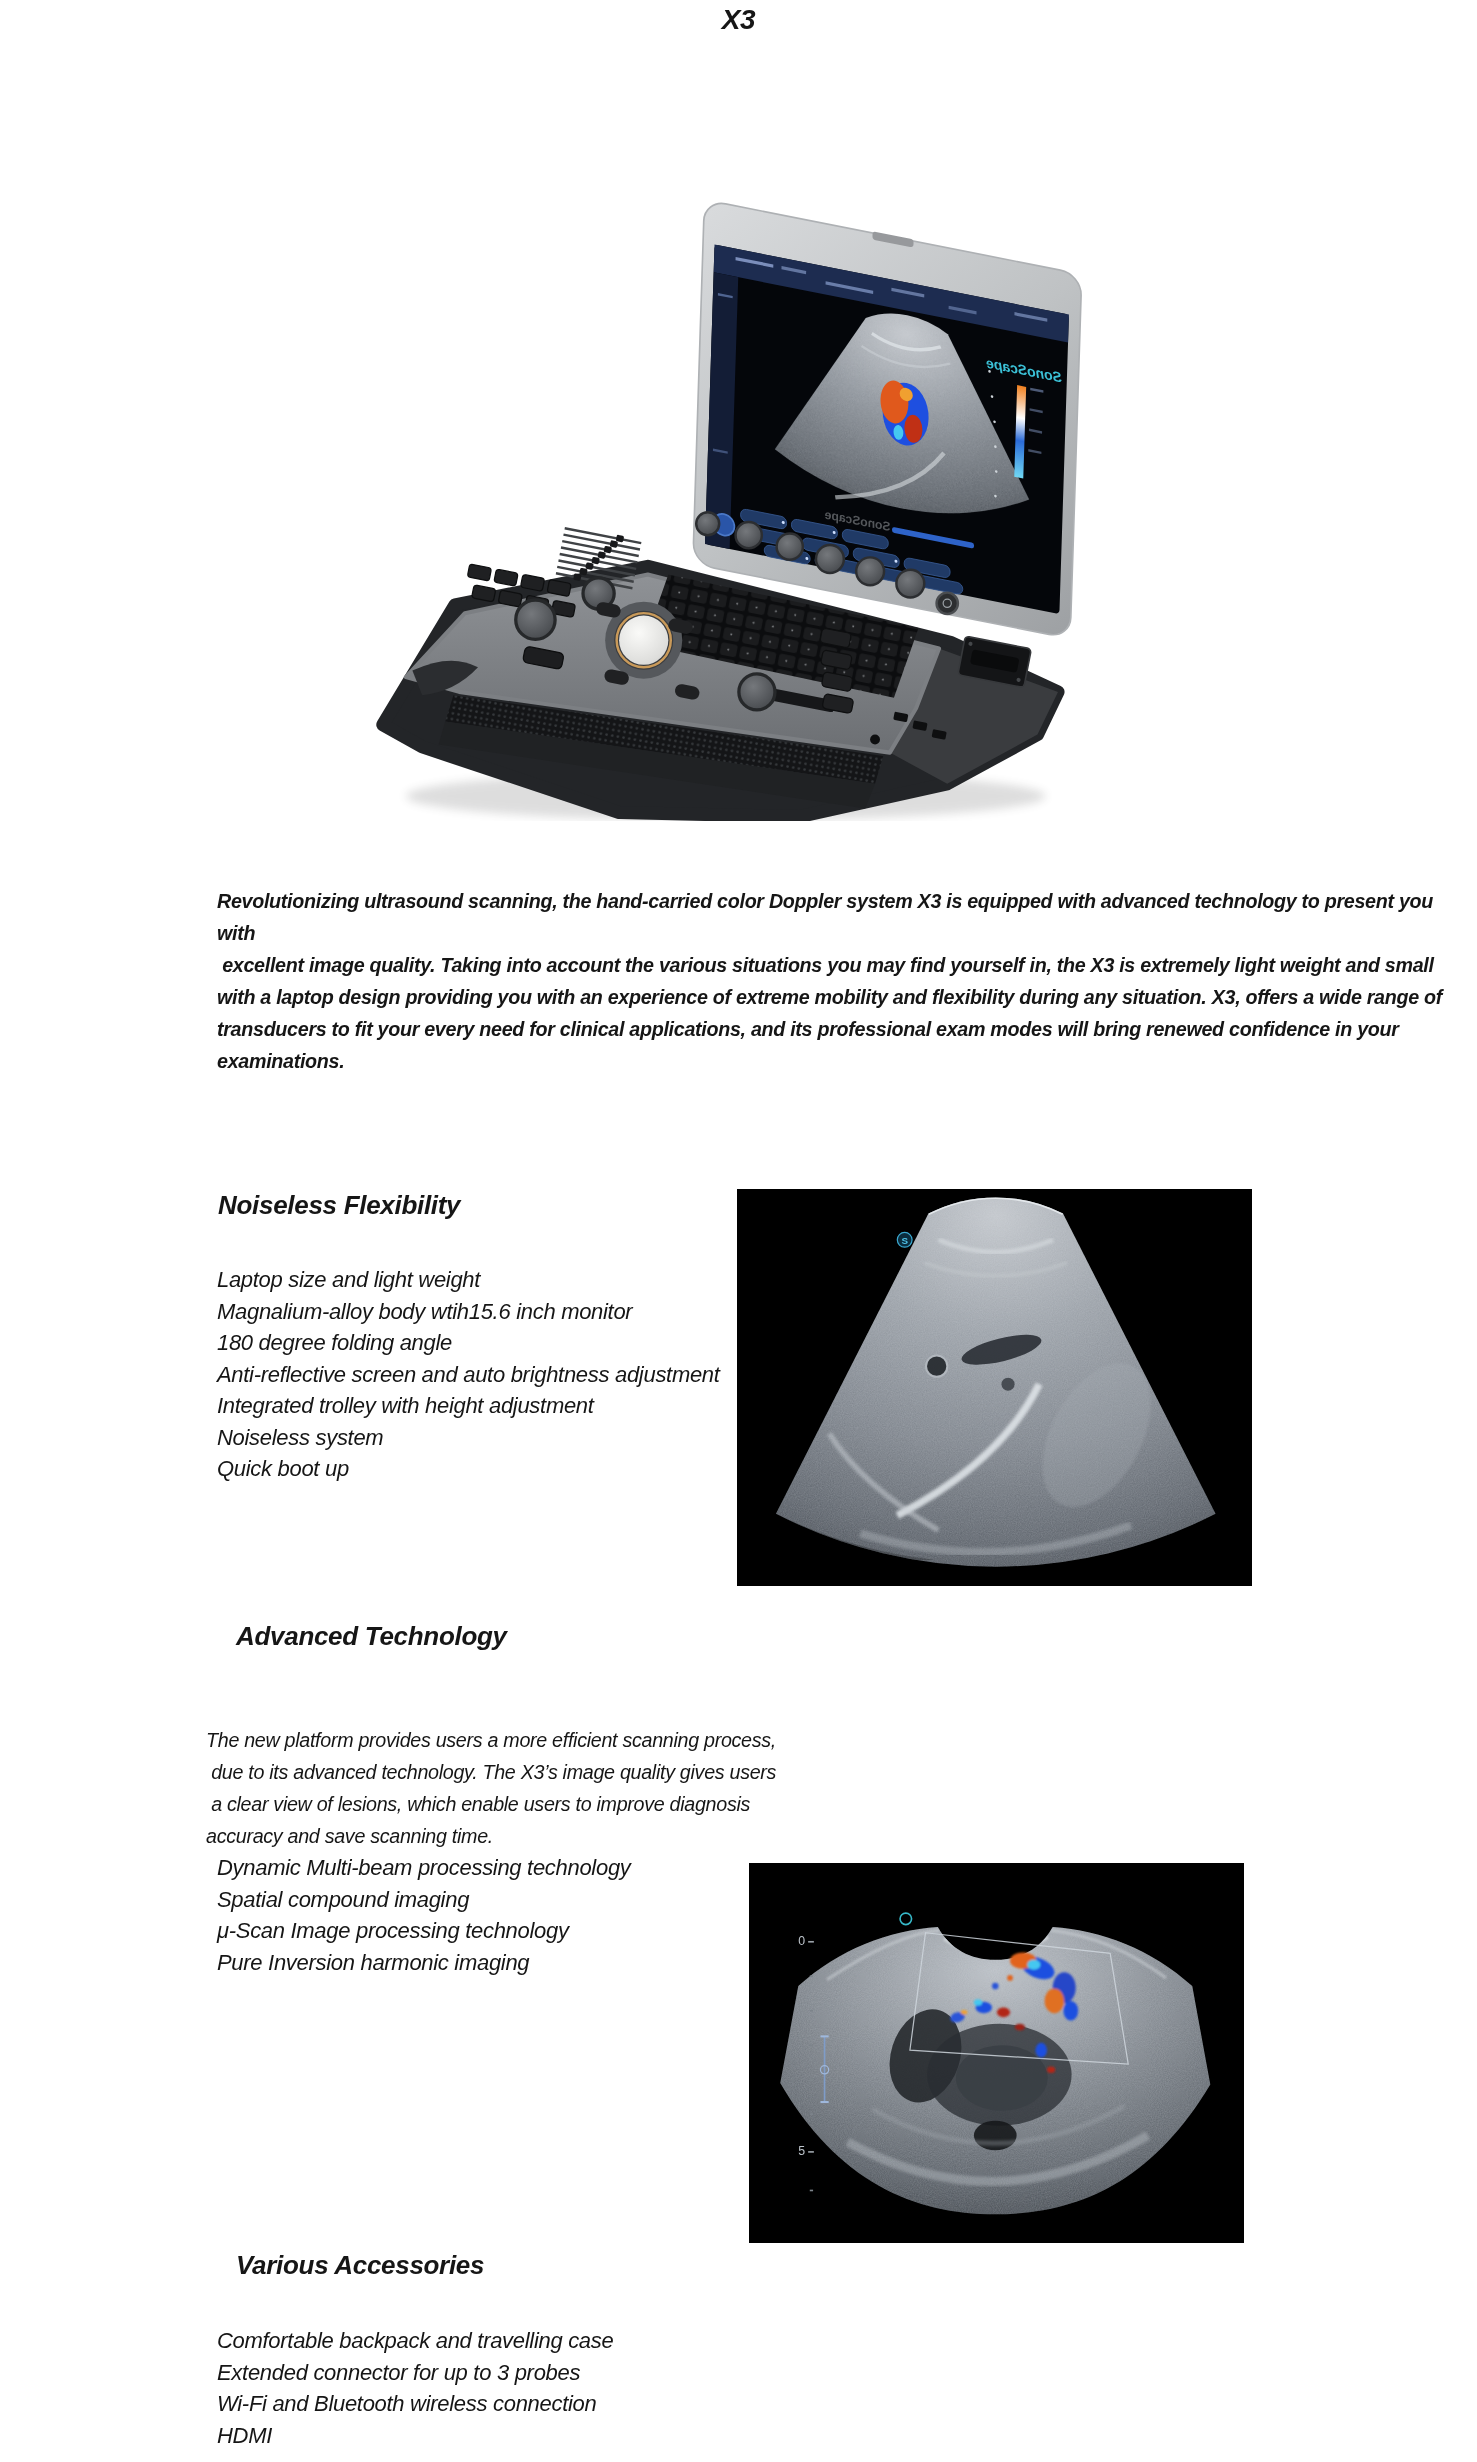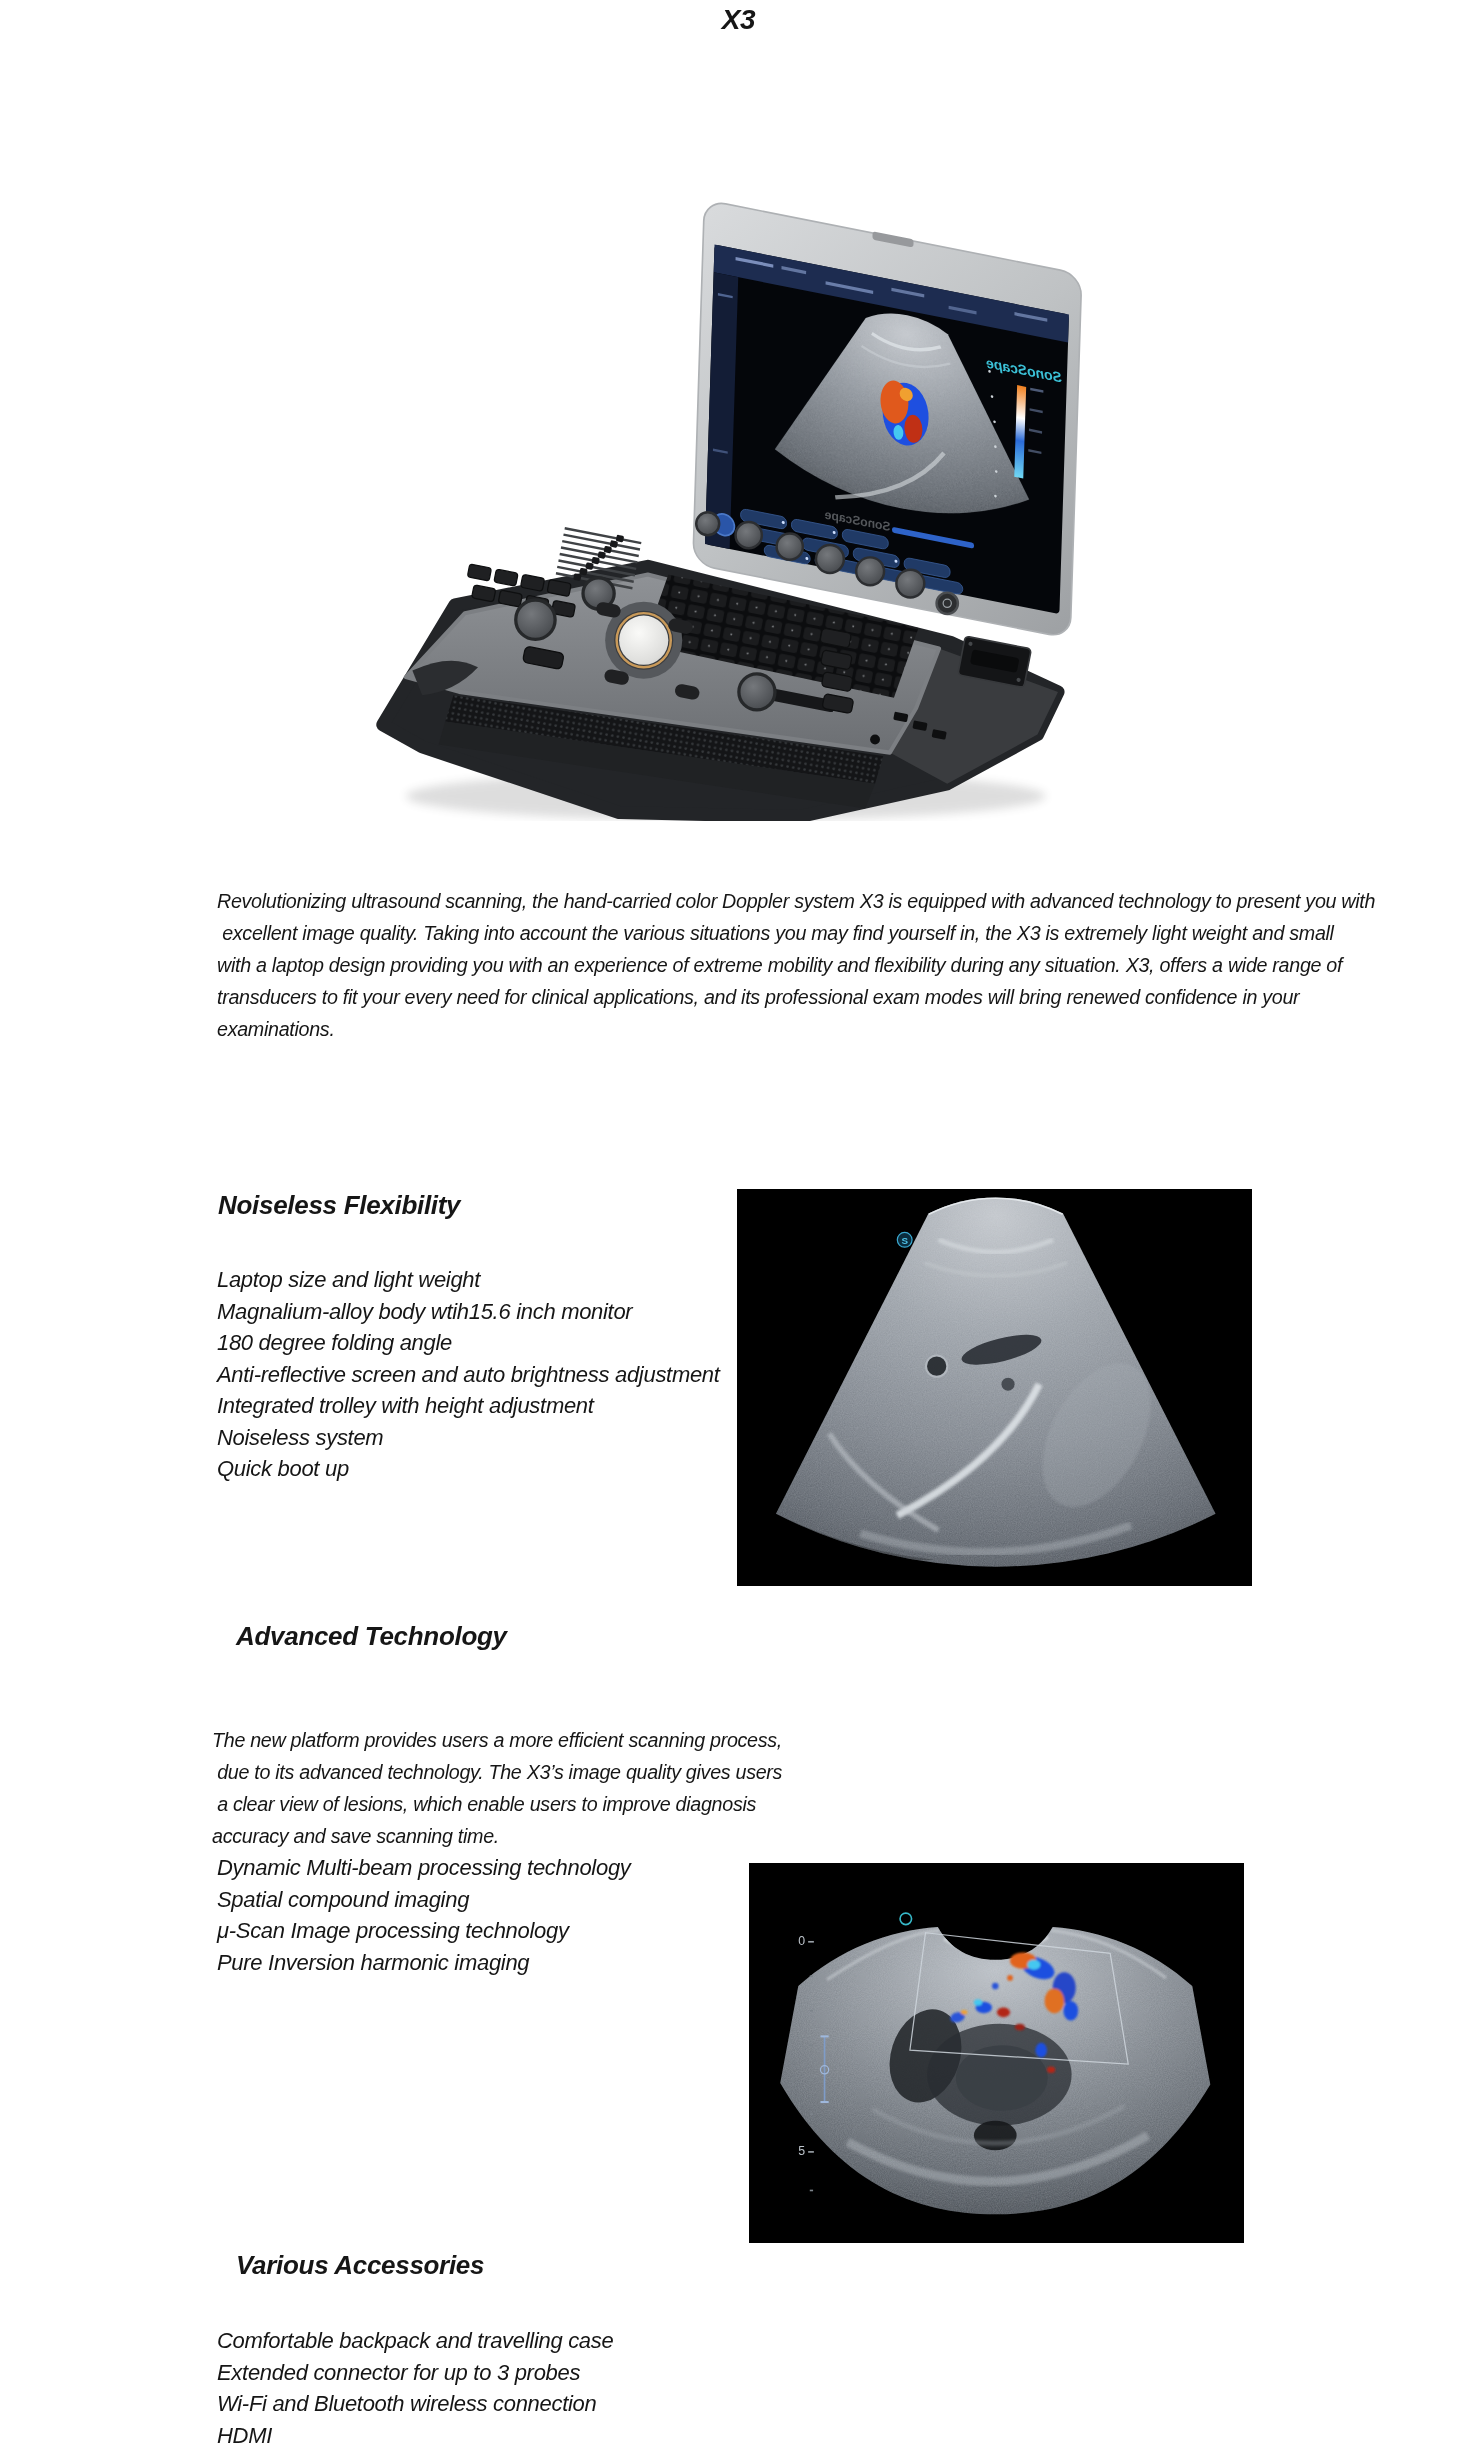--- a/index.html
+++ b/index.html
@@ -255,21 +255,21 @@
             <rect x="0" y="0" width="17" height="10" rx="2"></rect>
               <rect x="25" y="6" width="17" height="10" rx="2"></rect>
               <rect x="50" y="12" width="17" height="10" rx="2"></rect>
           </g>
           <circle cx="612" cy="706" r="6" fill="#0e0f10"></circle>
         </g>
       </g>
     </svg>
   </div>
 
-  <div class="abs txt body" style="left:217px;top:885px;width:1231px;">Revolutionizing ultrasound scanning, the hand-carried color Doppler system X3 is equipped with advanced technology to present you with
+  <div class="abs txt body" style="left:217px;top:885px;width:1231px;font-weight:bold;">Revolutionizing ultrasound scanning, the hand-carried color Doppler system X3 is equipped with advanced technology to present you with
  excellent image quality. Taking into account the various situations you may find yourself in, the X3 is extremely light weight and small
 with a laptop design providing you with an experience of extreme mobility and flexibility during any situation. X3, offers a wide range of
 transducers to fit your every need for clinical applications, and its professional exam modes will bring renewed confidence in your
 examinations.</div>
 
   <div class="abs txt h2" style="left:218px;top:1189px;">Noiseless Flexibility</div>
   <div class="abs txt bullets" style="left:217px;top:1264px;width:525px;">Laptop size and light weight
 Magnalium-alloy body wtih15.6 inch monitor
 180 degree folding angle
 Anti-reflective screen and auto brightness adjustment
@@ -316,21 +316,21 @@
         <path d="M 47 396 A 590 590 0 0 0 240 452 L 60 460 Z" fill="#000" opacity="0.25"></path>
       </g>
       <g>
         <circle cx="204" cy="62" r="9" fill="#0b2d3e" stroke="#3aa8d0" stroke-width="1.5"></circle>
         <text x="204" y="67" text-anchor="middle" font-family="Liberation Sans, sans-serif" font-size="12" font-weight="700" fill="#4fc3e8">S</text>
       </g>
     </svg>
   </div>
 
   <div class="abs txt h2" style="left:218px;top:1620px;margin-left:18px;">Advanced Technology</div>
-  <div class="abs txt body" style="left:212px;top:1724px;width:575px;">The new platform provides users a more efficient scanning process,
+  <div class="abs txt body" style="left:206px;top:1724px;width:575px;">The new platform provides users a more efficient scanning process,
  due to its advanced technology. The X3’s image quality gives users
  a clear view of lesions, which enable users to improve diagnosis
 accuracy and save scanning time.</div>
   <div class="abs txt bullets" style="left:217px;top:1852px;width:525px;">Dynamic Multi-beam processing technology
 Spatial compound imaging
 μ-Scan Image processing technology
 Pure Inversion harmonic imaging</div>
 
   <div class="abs scanbox" style="left:749px;top:1863px;width:495px;height:380px;">
     <svg width="495" height="380" viewBox="0 0 603 463">

